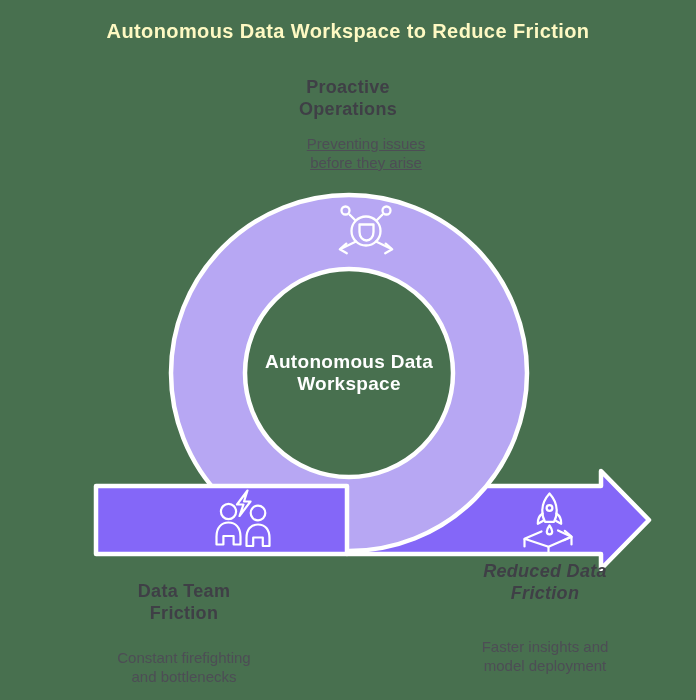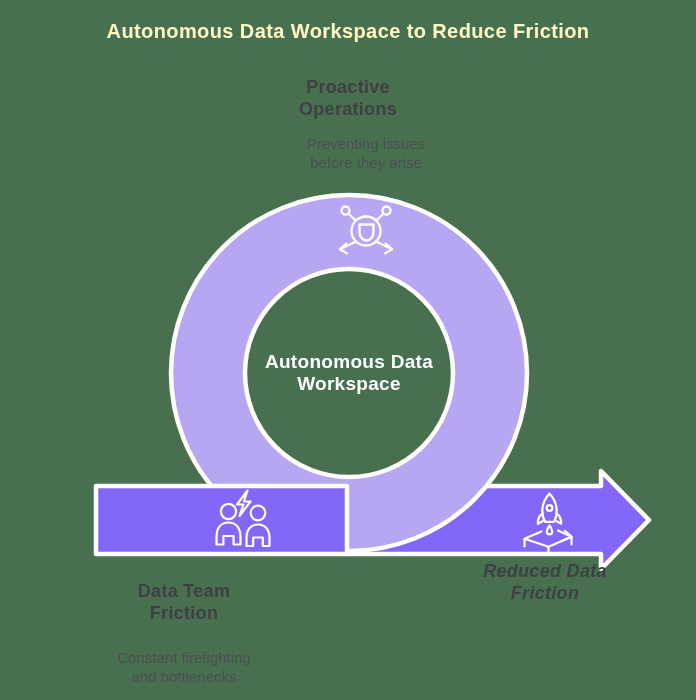--- a/index.html
+++ b/index.html
@@ -23,21 +23,21 @@
   .sub{
     font-size:15px;line-height:19px;
     color:#4d4d55;
   }
   .center-label{
     top:351px;left:239px;width:220px;
     font-size:19px;font-weight:700;line-height:22px;letter-spacing:.3px;
     color:#ffffff;
   }
   .top-h{top:76px;left:248px;width:200px;}
-  .top-sub{top:134px;left:266px;width:200px;}
+  .top-sub{top:134px;left:266px;width:200px;text-decoration:underline;}
   .left-h{top:580px;left:84px;width:200px;}
   .left-sub{top:648px;left:84px;width:200px;}
   .right-h{top:560px;left:445px;width:200px;font-style:italic;}
   .right-sub{top:637px;left:445px;width:200px;}
 </style>
 </head>
 <body>
 
 <div class="canvas">
 
@@ -97,14 +97,16 @@
   <div class="txt center-label">Autonomous Data
 Workspace</div>
 
   <div class="txt h left-h">Data Team
 Friction</div>
   <div class="txt sub left-sub">Constant firefighting
 and bottlenecks</div>
 
   <div class="txt h right-h">Reduced Data
 Friction</div>
+  <div class="txt sub right-sub">Faster insights and
+model deployment</div>
 
 </div>
 
 </body></html>

